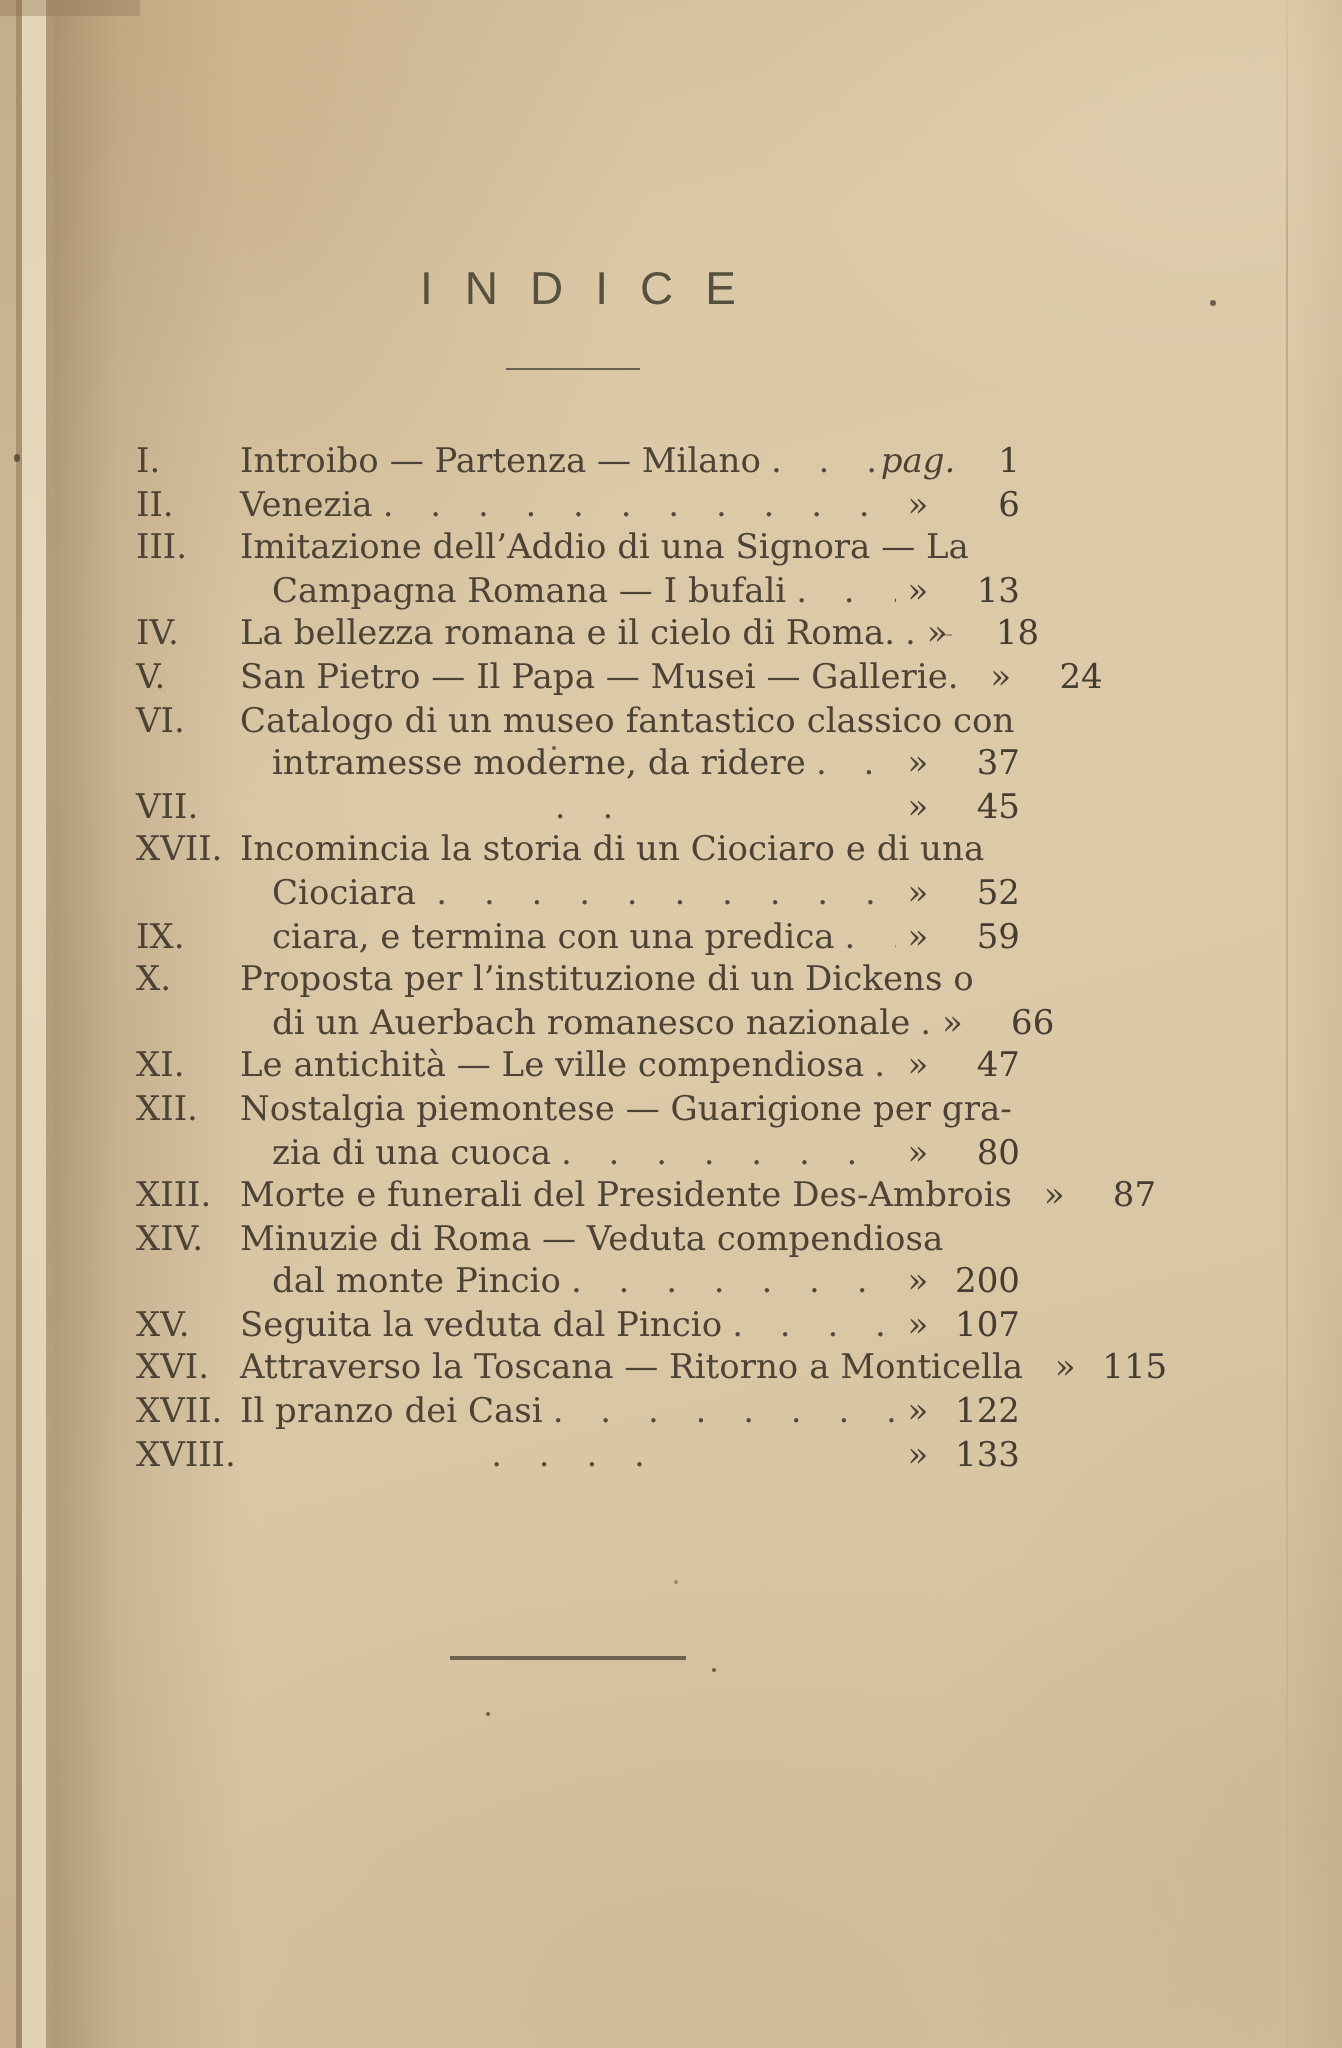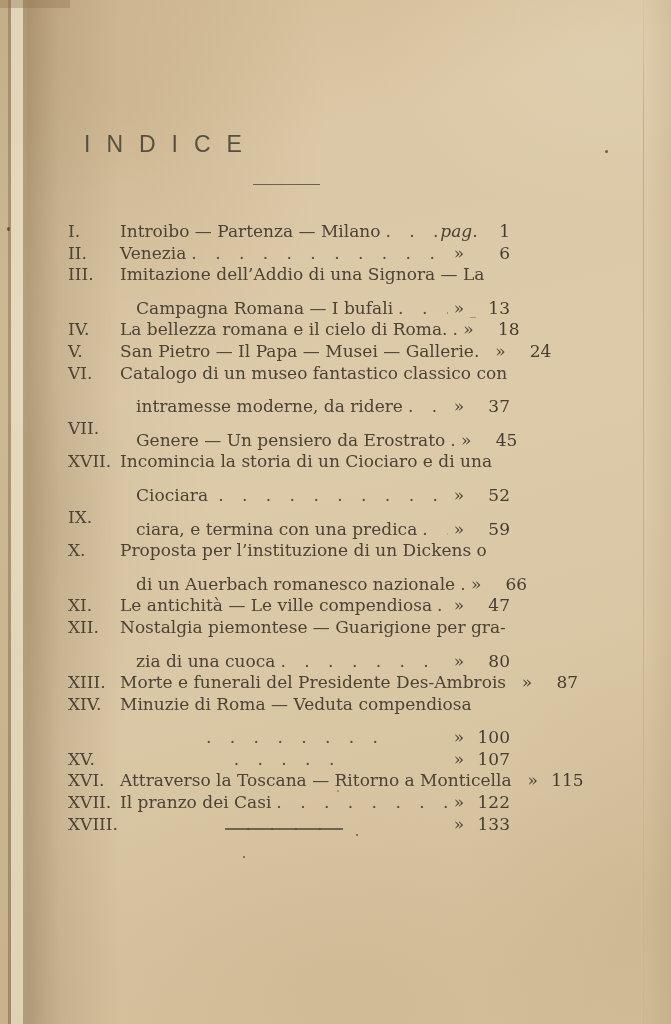--- a/index.html
+++ b/index.html
@@ -36,36 +36,36 @@
     background:linear-gradient(180deg, rgba(122,101,70,.05), rgba(122,101,70,.30) 12%, rgba(122,101,70,.24) 55%, rgba(122,101,70,.06) 90%);}
   .right-shade{position:absolute;right:0;top:0;bottom:0;width:28px;
     background:linear-gradient(to left, rgba(120,95,62,.10), rgba(120,95,62,0));}
 
   .speck{position:absolute;border-radius:50%;background:rgba(70,58,44,.75);}
 
   
   .page-content{position:absolute;left:68px;top:0;width:442px;}
   .title{
     position:absolute;top:131px;left:0;width:100%;
-    text-align:left;
+    text-align:center;
     font-family:"Liberation Sans","DejaVu Sans",sans-serif;
     font-size:23px;font-weight:400;line-height:26px;
     letter-spacing:16px;text-indent:16px;
     color:var(--title-ink);
   }
   .rule1{position:absolute;top:184px;left:calc(50% - 36px);width:67px;height:1px;background:var(--rule);}
   .rule2{position:absolute;top:828px;left:calc(50% - 64px);width:118px;height:2px;background:#5c5243;opacity:.85;}
 
   .toc{position:absolute;top:221px;left:0;width:100%;font-size:17px;line-height:21.6px;}
   .entry{display:flex;align-items:flex-start;}
   .roman{flex:none;width:52px;white-space:nowrap;}
   .ebody{flex:1;min-width:0;}
   .line{display:flex;align-items:baseline;}
   .line .t{white-space:nowrap;}
-  .line.cont{padding-left:16px;margin-top:12px;}
+  .line.cont{padding-left:16px;}
   .leader{flex:1;overflow:hidden;text-align:center;white-space:nowrap;word-spacing:13px;padding:0 5px;color:#534a3c;}
   .plabel{flex:none;width:22px;display:flex;justify-content:center;white-space:nowrap;}
   .plabel.ital{font-style:italic;}
   .pnum{flex:none;width:40px;text-align:right;white-space:nowrap;color:#453d31;}
 </style>
 </head>
 <body>
 
 <div class="photo">
 
@@ -165,21 +165,20 @@
               <span class="plabel">»</span>
               <span class="pnum">37</span>
             </div>
           </span>
     </div>
 
     <div class="entry">
       <span class="roman">VII.</span>
       <span class="ebody">
             <div class="line cont">
-              <span class="t">Genere — Un pensiero da Erostrato</span>
               <span class="leader">. .</span>
               <span class="plabel">»</span>
               <span class="pnum">45</span>
             </div>
           </span>
     </div>
 
     <div class="entry">
       <span class="roman">XVII.</span>
       <span class="ebody">
@@ -261,31 +260,33 @@
           </span>
     </div>
 
     <div class="entry">
       <span class="roman">XIV.</span>
       <span class="ebody">
             <div class="line">
               <span class="t">Minuzie di Roma — Veduta compendiosa</span>
             </div>
             <div class="line cont">
+              <span class="t">dal monte Pincio</span>
               <span class="leader">. . . . . . . .</span>
               <span class="plabel">»</span>
-              <span class="pnum">100</span>
+              <span class="pnum">200</span>
             </div>
           </span>
     </div>
 
     <div class="entry">
       <span class="roman">XV.</span>
       <span class="ebody">
             <div class="line">
+              <span class="t">Seguita la veduta dal Pincio</span>
               <span class="leader">. . . . .</span>
               <span class="plabel">»</span>
               <span class="pnum">107</span>
             </div>
           </span>
     </div>
 
     <div class="entry">
       <span class="roman">XVI.</span>
       <span class="ebody">

